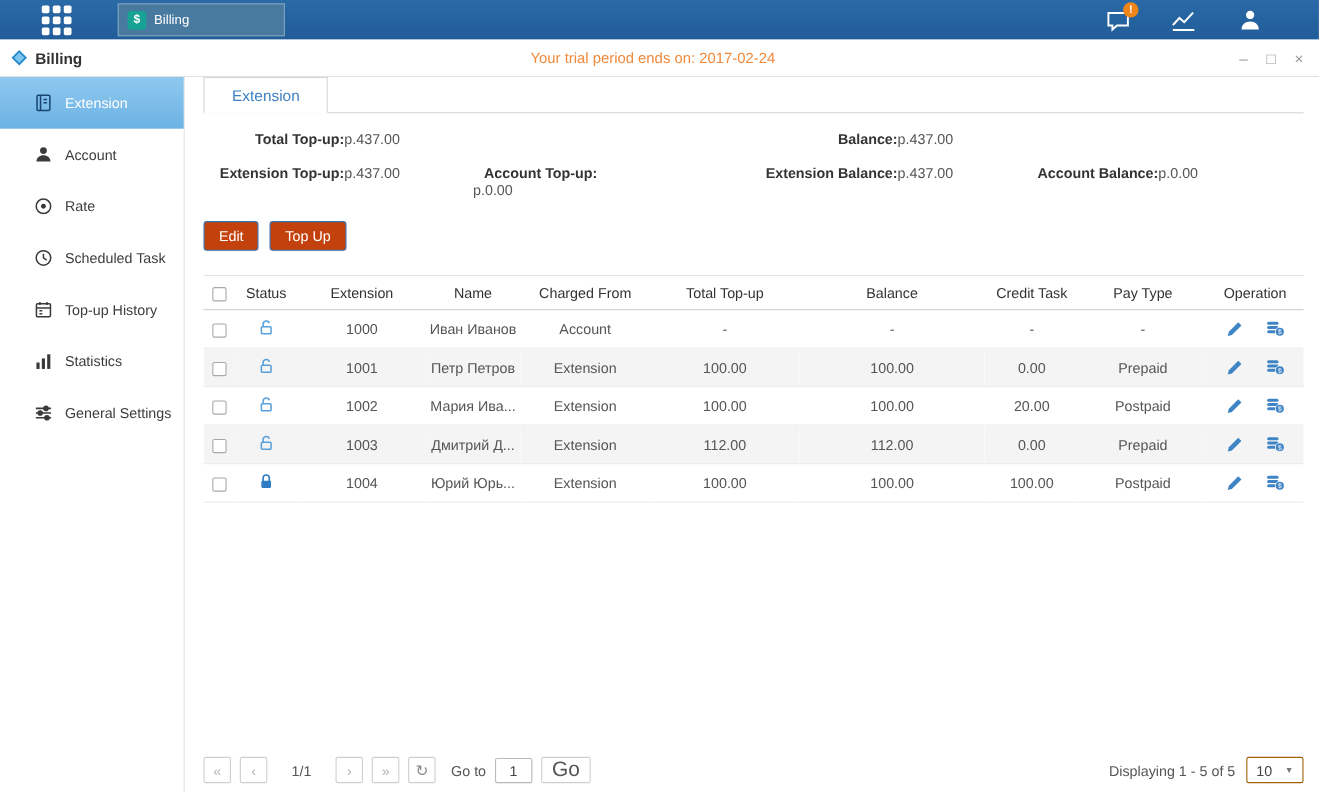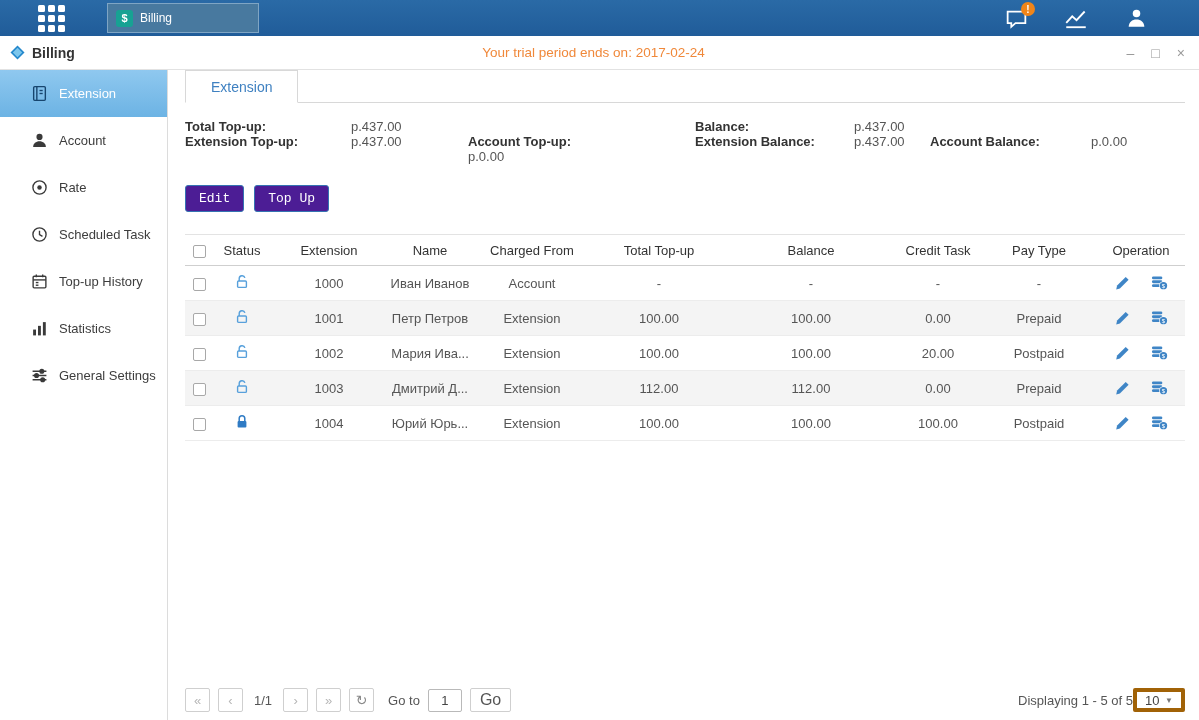--- a/index.html
+++ b/index.html
@@ -69,42 +69,42 @@
   .tabstrip { height:33px; border-bottom:1px solid #d8d8d8; display:flex; }
   .tab {
     height:33px; padding:0 25px; display:flex; align-items:center;
     background:#fff; border:1px solid #d8d8d8; border-bottom:1px solid #fff;
     margin-bottom:-1px; color:#3f81c1; font-size:14px; cursor:pointer;
   }
 
   
   .summary {
     margin-top:16px;
-    display:grid; grid-template-columns:245px 265px 235px 1fr; row-gap:0;
+    display:grid; grid-template-columns:245px 265px 235px 1fr; row-gap:16px;text-align:right;
   }
   .pair { display:flex; align-items:baseline; }
   .pair .lbl { font-weight:bold; color:#333; }
-  .pair .val { color:#555;margin-left:38px; }
+  .pair .val { color:#555; }
   .pair.c1 .lbl { min-width:128px; }
   .pair.c2 .lbl { min-width:113px; }
   .pair.c3 .lbl { min-width:121px; }
   .pair.c4 .lbl { min-width:123px; }
   .g-r1c1 { grid-column:1; grid-row:1; }
   .g-r1c3 { grid-column:3; grid-row:1; }
   .g-r2c1 { grid-column:1; grid-row:2; }
   .g-r2c2 { grid-column:2; grid-row:2;flex-direction:column; }
   .g-r2c3 { grid-column:3; grid-row:2; }
   .g-r2c4 { grid-column:4; grid-row:2; }
 
   
   .btnrow { margin-top:21px; display:flex; gap:10px; }
   .btn-primary {
-    background:#4c1d95; border:1px solid #3573b2; color:#fff;
+    background:#c2410c; border:1px solid #3573b2; color:#fff;
     height:27px; padding:0 13px; font-size:13px; border-radius:3px; cursor:pointer;
-    font-family:Liberation Mono, monospace;
+    font-family:Liberation Sans, sans-serif;
   }
 
   
   table { width:100%; border-collapse:collapse; table-layout:fixed; margin-top:22px; }
   thead th {
     height:31px; font-weight:normal; font-size:13px; color:#333; 
     border-top:1px solid #e3e3e3; border-bottom:1px solid #cfcfcf;
   }
   tbody td {
     height:35px; font-size:13px; color:#555; text-align:center;
@@ -127,34 +127,34 @@
     position:absolute; left:17px; right:14px; bottom:8px;
     display:flex; align-items:center; justify-content:space-between;
   }
   .pg-left { display:flex; align-items:center; gap:8px; }
   .pg-btn {
     width:25px; height:24px; border:1px solid #cfcfcf; border-radius:2px; background:#fff;
     color:#b6b6b6; font-size:13px; display:flex; align-items:center; justify-content:center;
     cursor:pointer;
   }
   .pg-btn.refresh { color:#8a8a8a; font-size:14px; }
-  .pg-info { color:#555; margin:0 3px; }
+  .pg-info { color:#555; margin:0 14px; }
   .goto-label { color:#555; margin-left:6px; }
   .goto-input {
     width:34px; height:23px; border:1px solid #b9b9b9; border-radius:2px;
     text-align:center; font-size:13px; color:#444; font-family:inherit;
   }
   .go-btn {
     height:24px; padding:0 9px; border:1px solid #cfcfcf; border-radius:2px;
-    background:#fff; color:#555; font-size:16px; cursor:pointer; font-family:inherit;
-  }
-  .pg-right { display:flex; align-items:center; }
+    background:#fff; color:#555; font-size:19px; cursor:pointer; font-family:inherit;
+  }
+  .pg-right { display:flex; align-items:center; gap:10px; }
   .display-info { color:#555; }
   .pagesize-select {
-    width:52px; height:24px; border:4px solid #a16207; border-radius:2px; background:#fff;
+    width:52px; height:24px; border:1px solid #a16207; border-radius:2px; background:#fff;
     display:flex; align-items:center; cursor:pointer;
   }
   .pagesize-select .ps-val { flex:1; padding-left:8px; color:#444; }
   .pagesize-select .ps-arrow { width:16px; font-size:8px; color:#777; }
 </style>
 </head>
 <body>
 
 <div class="screen">
 

